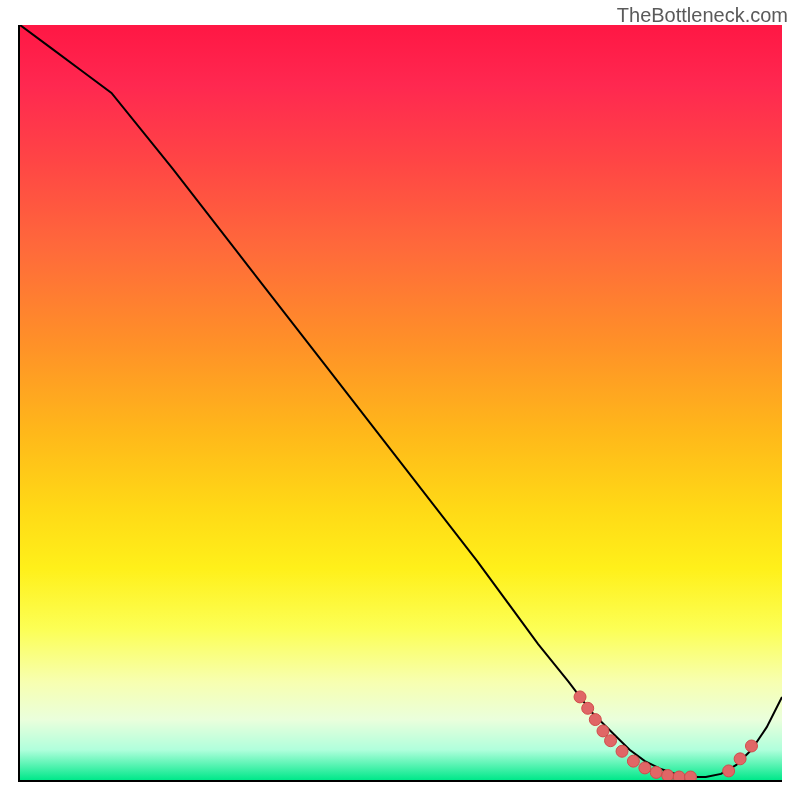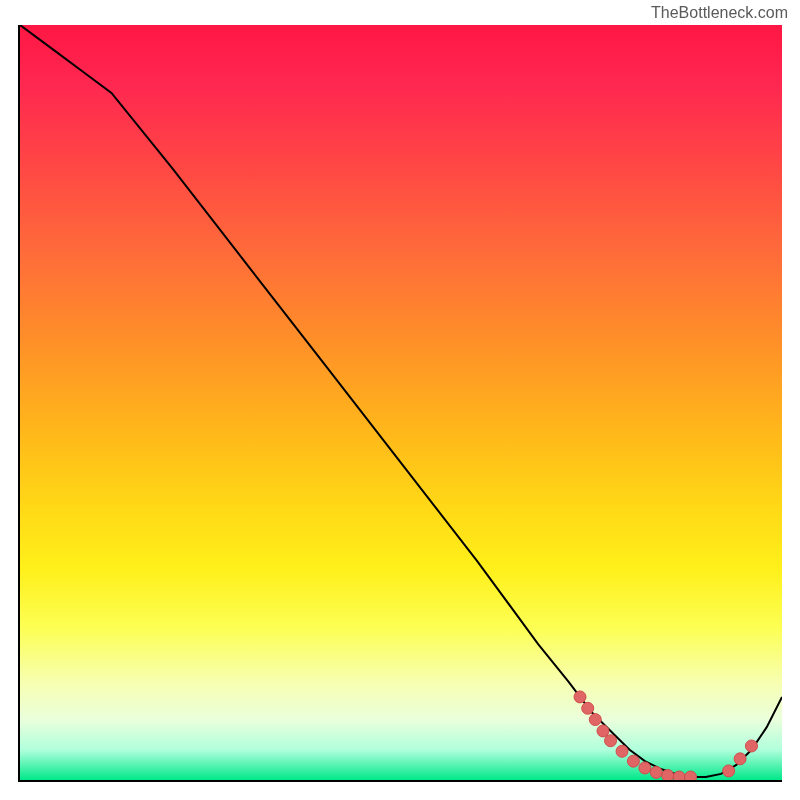--- a/index.html
+++ b/index.html
@@ -7,21 +7,21 @@
     width: 800px;
     height: 800px;
     background: #fff;
     position: relative;
     font-family: Arial, sans-serif;
   }
   .watermark {
     position: absolute;
     top: 4px;
     right: 12px;
-    font-size: 16px;
+    font-size: 20px;
     color: #5a5a5a;
     font-family: Arial, sans-serif;
     z-index: 10;
   }
   .plot-area {
     position: absolute;
     left: 18px;
     top: 25px;
     width: 764px;
     height: 757px;

